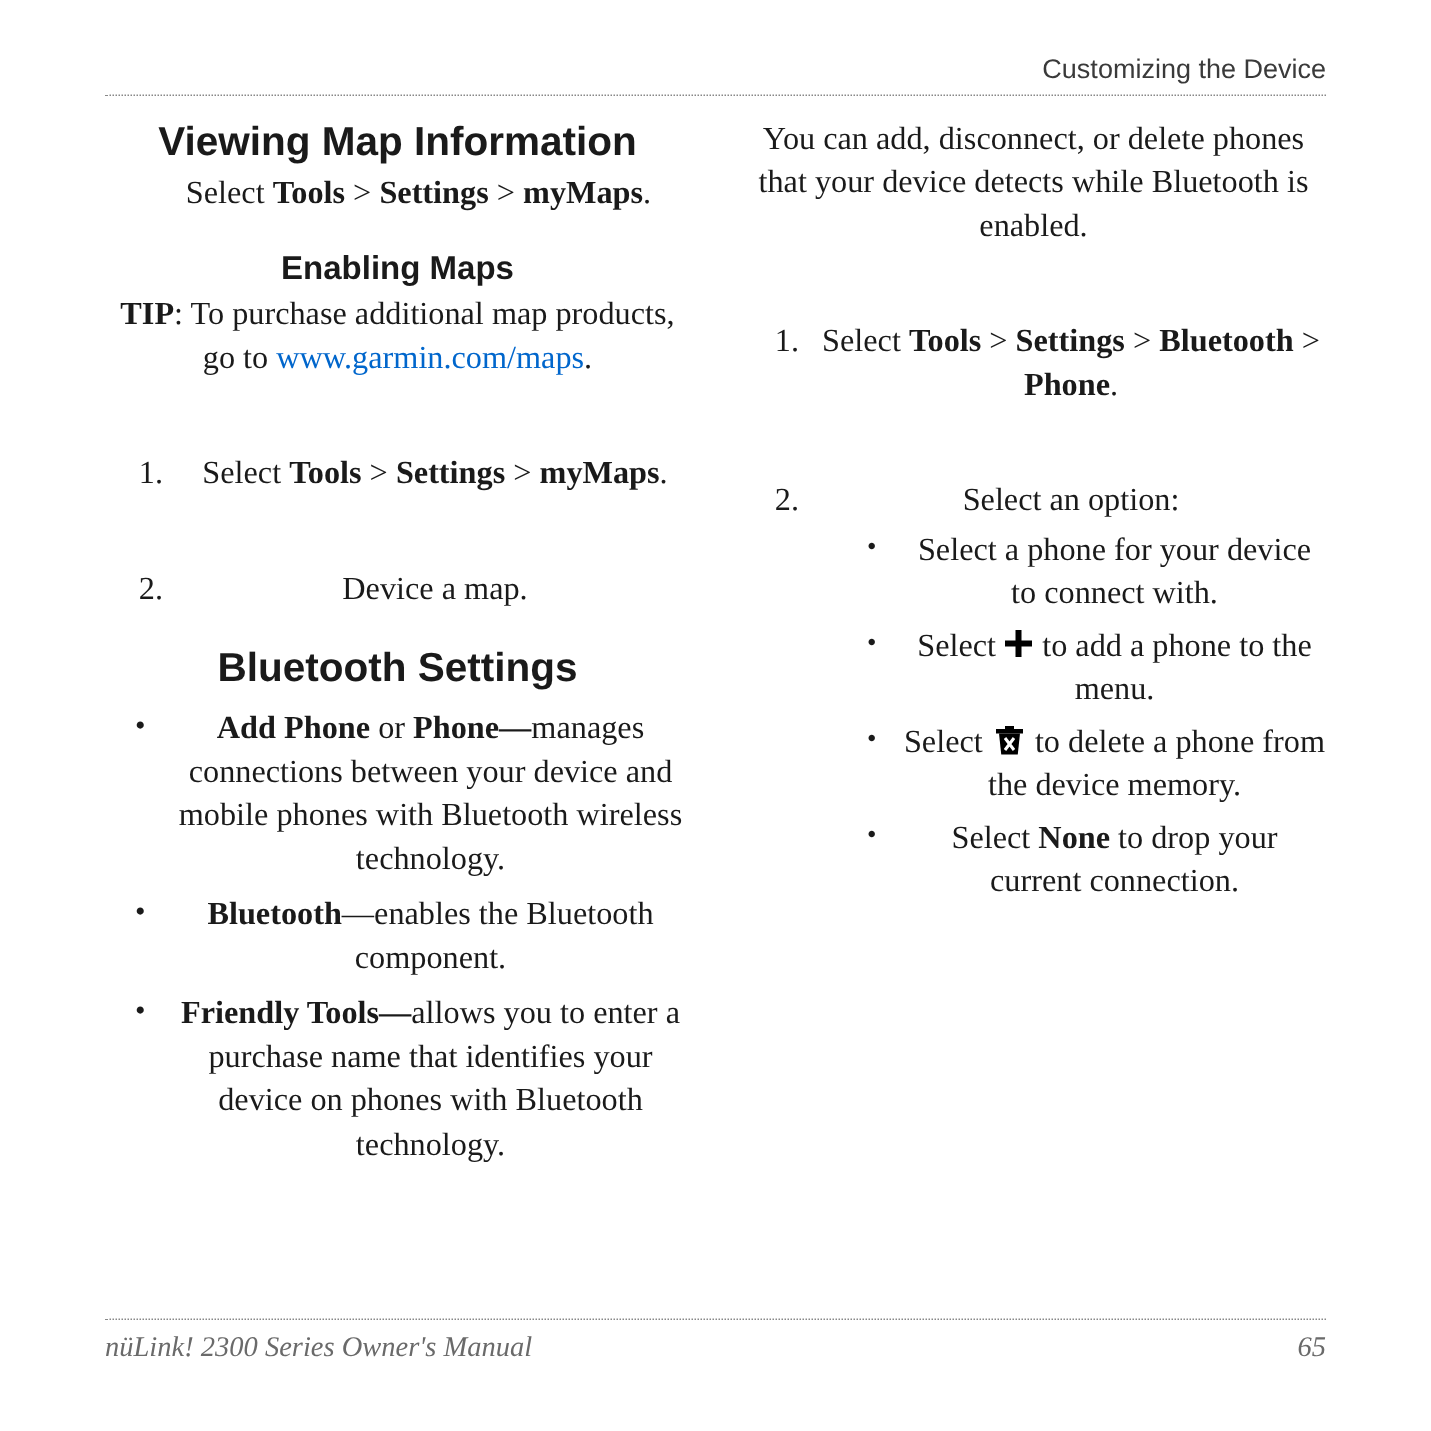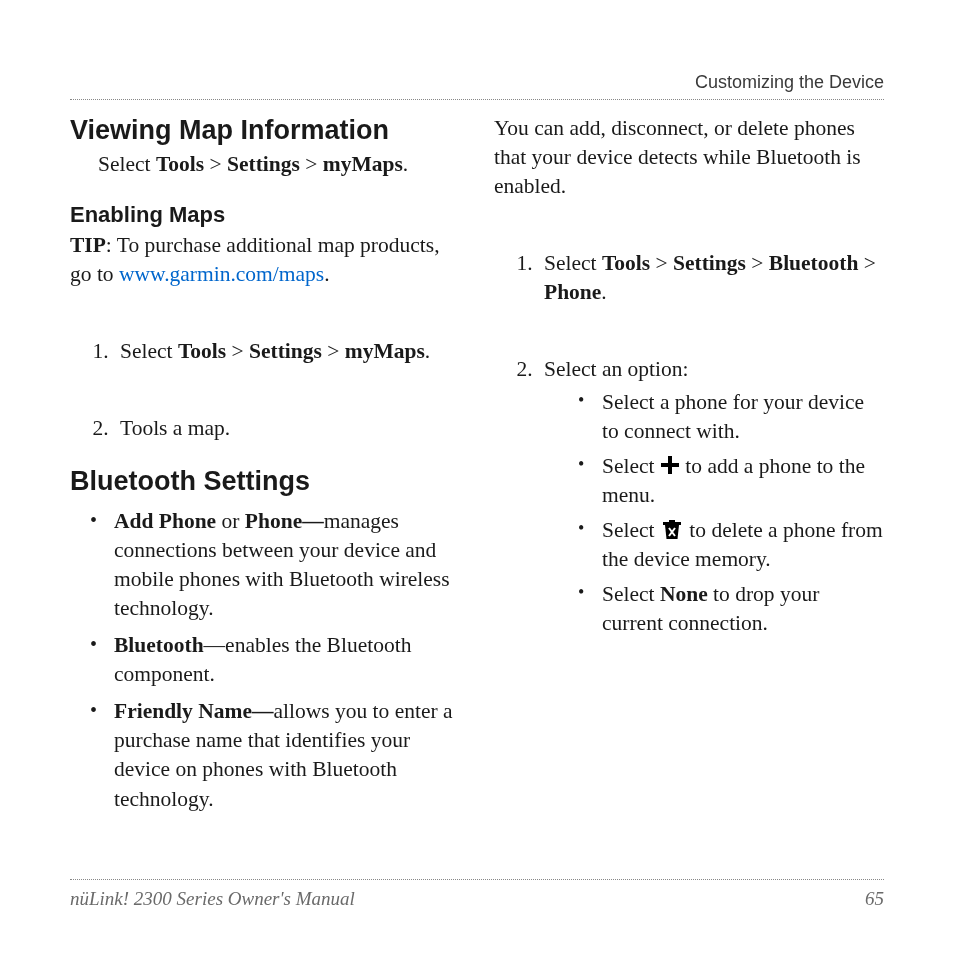--- a/index.html
+++ b/index.html
@@ -5,36 +5,37 @@
   * { box-sizing: border-box; margin: 0; padding: 0; }
   body {
     width: 954px;
     height: 954px;
     background: #fff;
     font-family: "Times New Roman", Times, serif;
     color: #1a1a1a;
     position: relative;
   }
   .page {
-    padding: 72px 70px 40px 70px;
+    padding: 36px 70px 40px 70px;
     height: 100%;
     position: relative;
   }
   .running-head {
     text-align: right;
     font-family: Arial, Helvetica, sans-serif;
     font-size: 18px;
     color: #3a3a3a;
     padding-bottom: 6px;
     border-bottom: 1px dotted #888;
     margin-bottom: 14px;
   }
   .columns {
     display: flex;
     gap: 34px;
+    text-align: center;
   }
   .col {
     flex: 1 1 0;
     font-size: 21.5px;
     line-height: 1.35;
   }
   .col h1 {
     font-family: Arial, Helvetica, sans-serif;
     font-weight: bold;
     font-size: 27px;
@@ -107,34 +108,34 @@
 
       <h2 class="section-gap">Enabling Maps</h2>
       <p>
         <b>TIP</b><span>: To purchase additional map products, go to </span><a href="#" class="link">www.garmin.com/maps</a><span>.</span>
       </p>
 
       <ol class="num">
         <li>
           <span>Select </span><b>Tools</b><span> &gt; </span><b>Settings</b><span> &gt; </span><b>myMaps</b><span>.</span>
         </li>
-        <li>Tools a map.</li>
+        <li>Device a map.</li>
       </ol>
 
       <h1 class="section-gap">Bluetooth Settings</h1>
 
       <ul class="bul">
         <li>
           <b>Add Phone</b><span> or </span><b>Phone—</b><span>manages connections between your device and mobile phones with Bluetooth wireless technology.</span>
         </li>
         <li>
           <b>Bluetooth</b><span>—enables the Bluetooth component.</span>
         </li>
         <li>
-          <b>Friendly Name—</b><span>allows you to enter a purchase name that identifies your device on phones with Bluetooth technology.</span>
+          <b>Friendly Tools—</b><span>allows you to enter a purchase name that identifies your device on phones with Bluetooth technology.</span>
         </li>
       </ul>
 
     </div>
 
     <div class="col">
 
       <p>You can add, disconnect, or delete phones that your device detects while Bluetooth is enabled.</p>
 
       <ol class="num">

